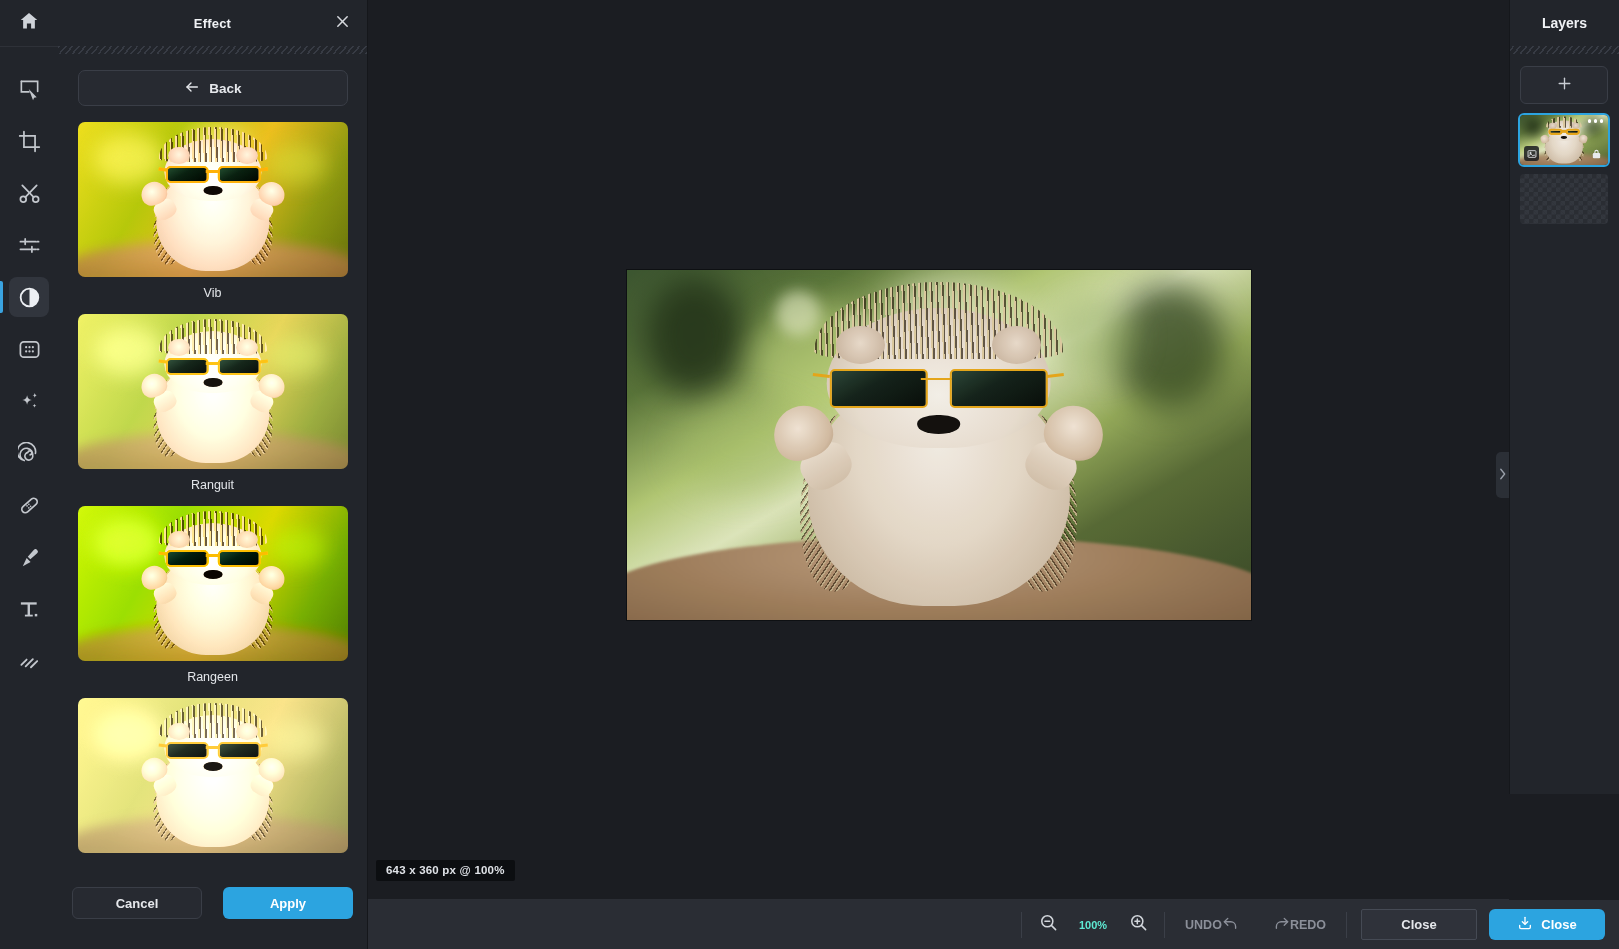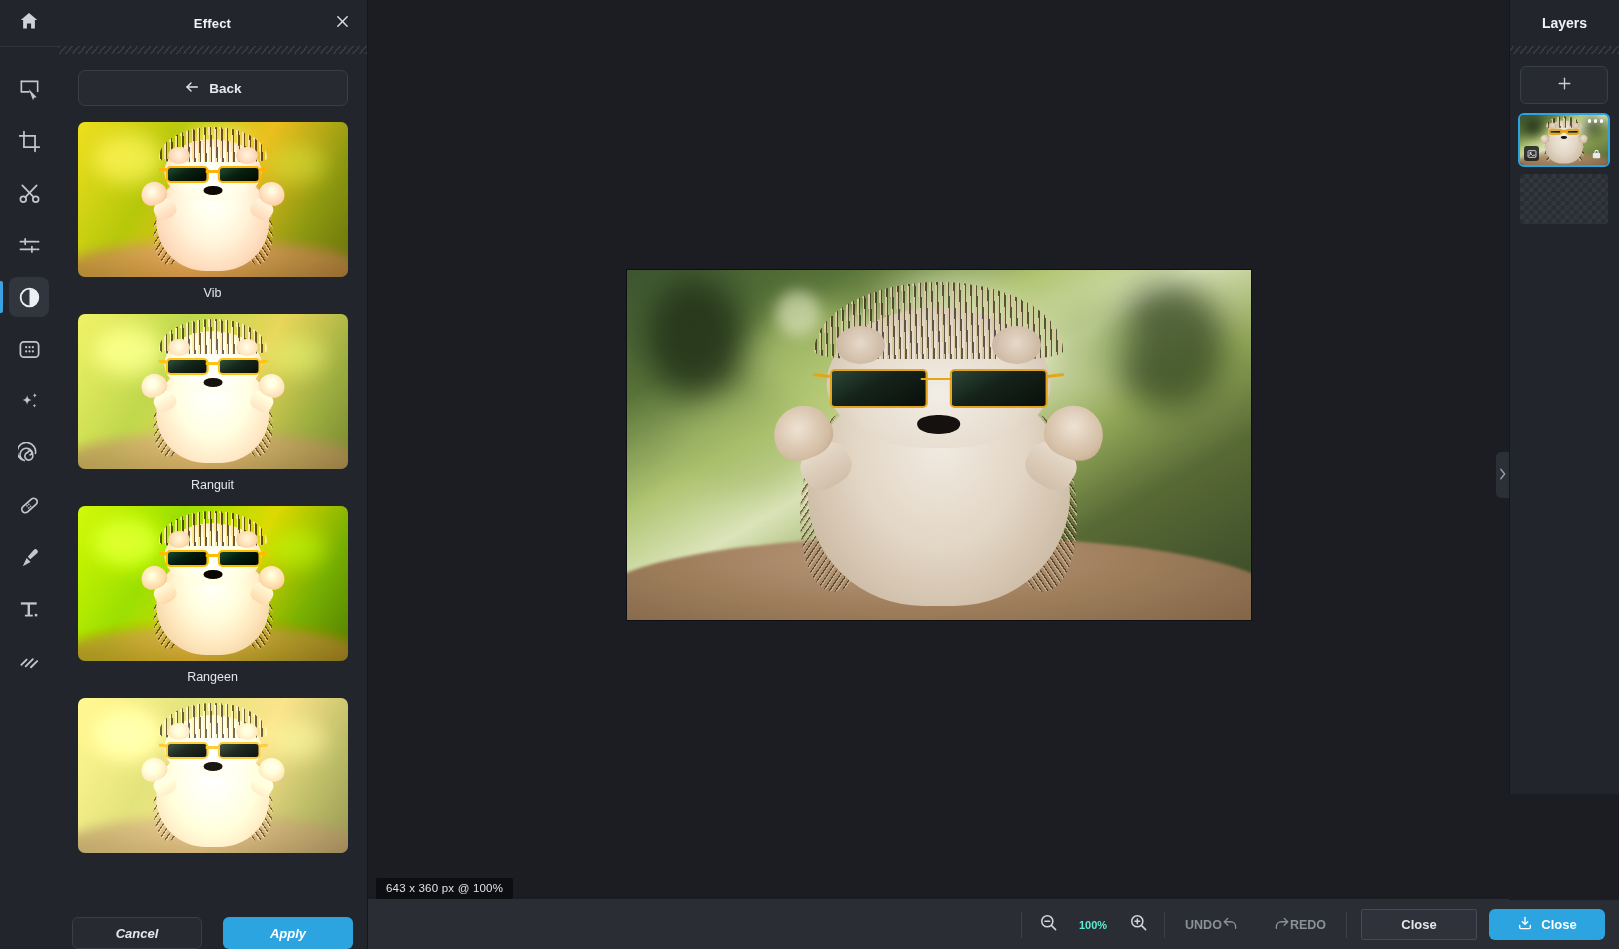--- a/index.html
+++ b/index.html
@@ -117,26 +117,25 @@
   }
   .fx-label {
     text-align: center;
     font-size: 12.5px;
     color: #e3e6ea;
     margin-top: 9px;
   }
   .panel-foot {
     height: 62px;
     flex: 0 0 62px;
-    display: flex; align-items: flex-end; justify-content: center;
+    display: flex; align-items: flex-start; justify-content: center;
     gap: 21px;
     background: #22252b;
     position: relative;
     z-index: 3;
-    font-style: italic;
   }
   .btn-cancel {
     width: 130px; height: 32px;
     border: 1px solid #3a3e47;
     border-radius: 6px;
     background: #272a31;
     color: #e6e8ec;
     font-size: 13px; font-weight: bold;
     display: flex; align-items: center; justify-content: center;
     cursor: pointer;
@@ -167,24 +166,24 @@
     padding-bottom: 60px;
   }
   .canvas-img {
     width: 624px; height: 350px;
     position: relative;
     overflow: hidden;
     box-shadow: 0 0 0 1px #0e1013;
   }
   .statusbar {
     position: absolute;
-    left: 8px; bottom: 50px;
+    left: 8px; bottom: 68px;
     background: #0c0e11;
     color: #dfe2e7;
-    font-size: 11.5px; font-weight: normal;
+    font-size: 11.5px; font-weight: bold;
     padding: 4px 10px 5px 10px;
     border-radius: 2px;
     letter-spacing: .2px;
   }
   .stage-hr {
     position: absolute; left: 0; right: 0; bottom: 49px;
     height: 1px; background: #2b2e35;
   }
 
   

